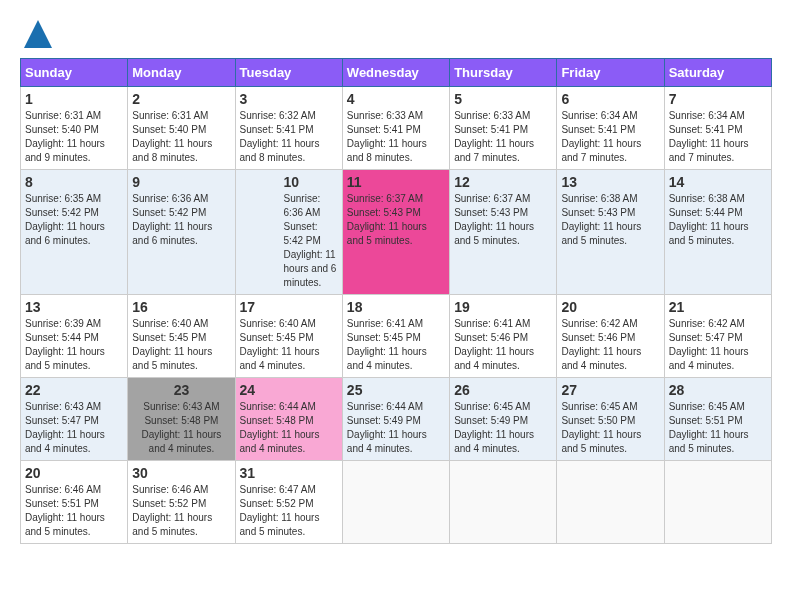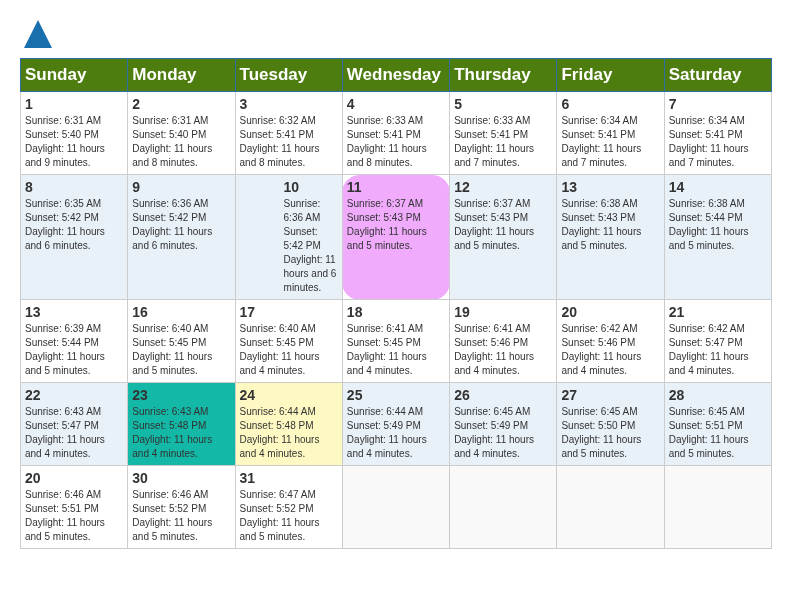--- a/index.html
+++ b/index.html
@@ -43,25 +43,25 @@
     .location {
       font-size: 16px;
       color: #555;
     }
     .calendar {
       width: 100%;
       border-collapse: collapse;
       font-size: 11px;
     }
     .calendar th {
-      background-color: #4d7c0f;
+      background-color: #8b5cf6;
       color: white;
       padding: 6px 4px;
       text-align: left;
-      font-size: 17px;
+      font-size: 13px;
       font-weight: bold;
       border: 1px solid #2e6da4;
     }
     .calendar td {
       border: 1px solid #ccc;
       vertical-align: top;
       padding: 4px 4px;
       width: 107px;
       min-height: 80px;
       background: #fff;
@@ -155,21 +155,21 @@
           <div class="day-info">Sunrise: 6:35 AM<br>Sunset: 5:42 PM<br>Daylight: 11 hours and 6 minutes.</div>
         </td>
         <td style="background-color: rgb(232, 240, 248);">
           <span class="day-num">9</span>
           <div class="day-info">Sunrise: 6:36 AM<br>Sunset: 5:42 PM<br>Daylight: 11 hours and 6 minutes.</div>
         </td>
         <td style="background-color: rgb(232, 240, 248); padding-left: 48px;">
           <span class="day-num">10</span>
           <div class="day-info">Sunrise: 6:36 AM<br>Sunset: 5:42 PM<br>Daylight: 11 hours and 6 minutes.</div>
         </td>
-        <td style="background-color: #f0abfc; border-radius: 18px;">
+        <td style="background-color: #ec4899;">
           <span class="day-num">11</span>
           <div class="day-info">Sunrise: 6:37 AM<br>Sunset: 5:43 PM<br>Daylight: 11 hours and 5 minutes.</div>
         </td>
         <td style="background-color: rgb(232, 240, 248);">
           <span class="day-num">12</span>
           <div class="day-info">Sunrise: 6:37 AM<br>Sunset: 5:43 PM<br>Daylight: 11 hours and 5 minutes.</div>
         </td>
         <td style="background-color: rgb(232, 240, 248);">
           <span class="day-num">13</span>
           <div class="day-info">Sunrise: 6:38 AM<br>Sunset: 5:43 PM<br>Daylight: 11 hours and 5 minutes.</div>
@@ -207,25 +207,25 @@
         <td>
           <span class="day-num">21</span>
           <div class="day-info">Sunrise: 6:42 AM<br>Sunset: 5:47 PM<br>Daylight: 11 hours and 4 minutes.</div>
         </td>
       </tr>
       <tr>
         <td style="background-color: rgb(232, 240, 248); margin-top: 42px;">
           <span class="day-num">22</span>
           <div class="day-info">Sunrise: 6:43 AM<br>Sunset: 5:47 PM<br>Daylight: 11 hours and 4 minutes.</div>
         </td>
-        <td style="background-color: #14b8a6;">
+        <td style="background-color: #a3a3a3; text-align: center;">
           <span class="day-num">23</span>
           <div class="day-info">Sunrise: 6:43 AM<br>Sunset: 5:48 PM<br>Daylight: 11 hours and 4 minutes.</div>
         </td>
-        <td style="background-color: #fef9c3; margin-left: 48px;">
+        <td style="background-color: #f9a8d4; margin-left: 48px;">
           <span class="day-num">24</span>
           <div class="day-info">Sunrise: 6:44 AM<br>Sunset: 5:48 PM<br>Daylight: 11 hours and 4 minutes.</div>
         </td>
         <td style="background-color: rgb(232, 240, 248);">
           <span class="day-num">25</span>
           <div class="day-info">Sunrise: 6:44 AM<br>Sunset: 5:49 PM<br>Daylight: 11 hours and 4 minutes.</div>
         </td>
         <td style="background-color: rgb(232, 240, 248); margin-left: 12px;">
           <span class="day-num">26</span>
           <div class="day-info">Sunrise: 6:45 AM<br>Sunset: 5:49 PM<br>Daylight: 11 hours and 4 minutes.</div>

